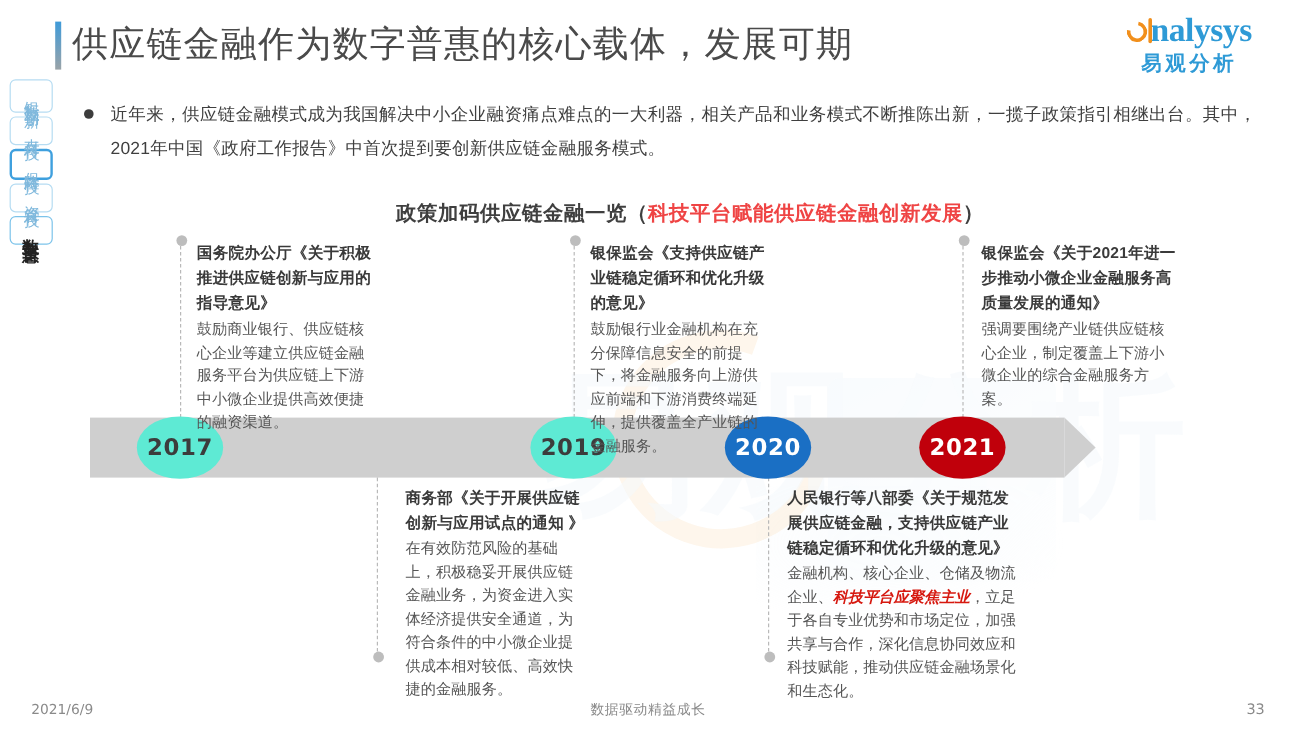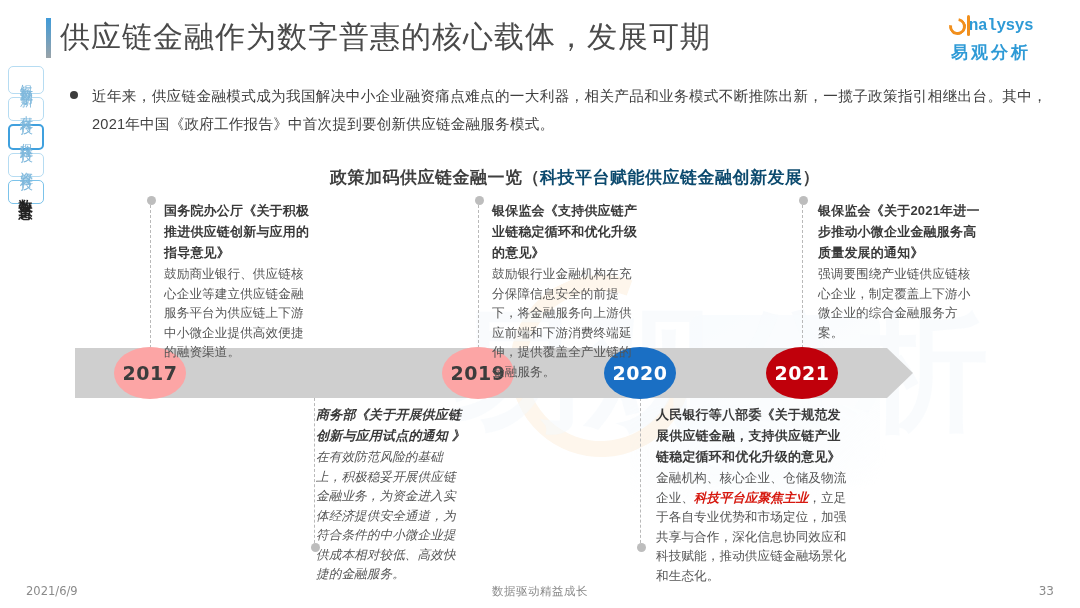--- a/index.html
+++ b/index.html
@@ -52,22 +52,22 @@
   .logo-a{position:relative;width:23px;height:23px;margin-right:-3px;}
   .logo-a .ring{
     position:absolute;left:0;top:3px;width:17px;height:17px;
     border:3.4px solid #f18f1c;border-radius:50%;
     border-top-color:transparent;transform:rotate(-35deg);box-sizing:border-box;
   }
   .logo-a .stem{
     position:absolute;right:2px;top:0px;width:3.2px;height:21px;background:#f18f1c;
     border-radius:2px;
   }
-  .logo-word{font-size:16px;color:#2e9ad6;font-weight:600;letter-spacing:-.4px;
-    font-family:Liberation Mono, monospace;line-height:24px;}
+  .logo-word{font-size:28px;color:#2e9ad6;font-weight:600;letter-spacing:-.4px;
+    font-family:Liberation Serif, serif;line-height:24px;}
   .logo-cn{font-size:17px;color:#2e9ad6;letter-spacing:3px;font-weight:700;margin-top:1px;}
 
   
   .tabs{position:absolute;left:8px;top:66px;width:36px;}
   .tab{
     width:36px;box-sizing:border-box;
     border:1.6px solid #b6dcf2;border-radius:5px;
     background:#ffffff;
     display:flex;align-items:center;justify-content:center;
     padding:7px 0;margin-bottom:3px;
@@ -75,41 +75,41 @@
     writing-mode:vertical-rl;letter-spacing:2px;white-space:nowrap;
   }
   .tab.accent{border-color:#3fa0de;border-width:2px;}
   .tab.active{border-color:#7cc3ea;color:#222;font-weight:700;font-size:14px;}
 
   
   .chart-title{
     position:absolute;left:330px;top:166px;white-space:nowrap;
     font-size:17px;font-weight:700;color:#3f3f3f;letter-spacing:.5px;
   }
-  .chart-title .red{color:#0c4a6e;}
+  .chart-title .red{color:#ef4444;}
 
   
   .tl-bar{
     position:absolute;left:75px;top:348px;width:812px;height:50px;
     background:#cfcfcf;
   }
   .tl-arrow{
     position:absolute;left:887px;top:348px;width:0;height:0;
     border-top:25px solid transparent;border-bottom:25px solid transparent;
     border-left:26px solid #cfcfcf;
   }
 
   
   .year{
     position:absolute;top:347px;width:72px;height:52px;border-radius:50%;
     display:flex;align-items:center;justify-content:center;
     font-size:19px;font-weight:600;letter-spacing:.5px;
     font-family:"DejaVu Sans","Liberation Sans",sans-serif;
   }
-  .year.plain{background:#fca5a5;color:#3c3c3c;}
+  .year.plain{background:#5eead4;color:#3c3c3c;}
   .year.blue{color:#fff;}
   .year.red{color:#fff;}
 
   
   .conn{position:absolute;width:0;border-left:1.6px dashed #b9b9b9;}
   .conn .dot{
     position:absolute;left:-4.2px;width:9px;height:9px;border-radius:50%;
     background:#bdbdbd;
   }
   .conn .dot.top{top:-4px;}
@@ -237,21 +237,21 @@
   <div class="card" style="left:492px;top:200px;width:152px;">
     <h4>银保监会《支持供应链产业链稳定循环和优化升级的意见》</h4>
     <p>鼓励银行业金融机构在充分保障信息安全的前提下，将金融服务向上游供应前端和下游消费终端延伸，提供覆盖全产业链的金融服务。</p>
   </div>
 
   <div class="card" style="left:818px;top:200px;width:162px;">
     <h4>银保监会《关于2021年进一步推动小微企业金融服务高质量发展的通知》</h4>
     <p>强调要围绕产业链供应链核心企业，制定覆盖上下游小微企业的综合金融服务方案。</p>
   </div>
 
-  <div class="card" style="left:316px;top:404px;width:152px;font-style:italic;">
+  <div class="card" style="left:338px;top:404px;width:152px;">
     <h4>商务部《关于开展供应链创新与应用试点的通知 》</h4>
     <p>在有效防范风险的基础上，积极稳妥开展供应链金融业务，为资金进入实体经济提供安全通道，为符合条件的中小微企业提供成本相对较低、高效快捷的金融服务。</p>
   </div>
 
   <div class="card" style="left:656px;top:404px;width:196px;">
     <h4>人民银行等八部委《关于规范发展供应链金融，支持供应链产业链稳定循环和优化升级的意见》</h4>
     <p><span>金融机构、核心企业、仓储及物流企业、</span><span class="red">科技平台应聚焦主业</span><span>，立足于各自专业优势和市场定位，加强共享与合作，深化信息协同效应和科技赋能，推动供应链金融场景化和生态化。</span></p>
   </div>
 
   <div class="footer">

